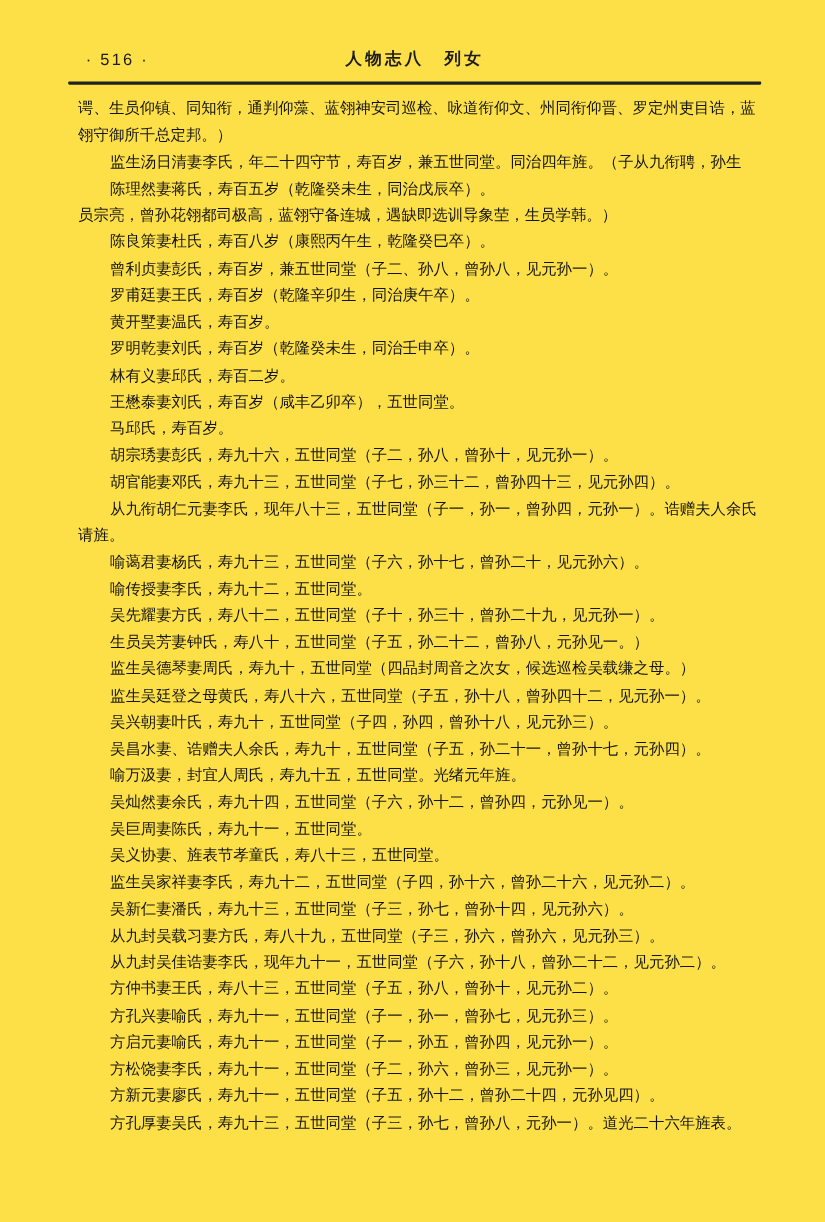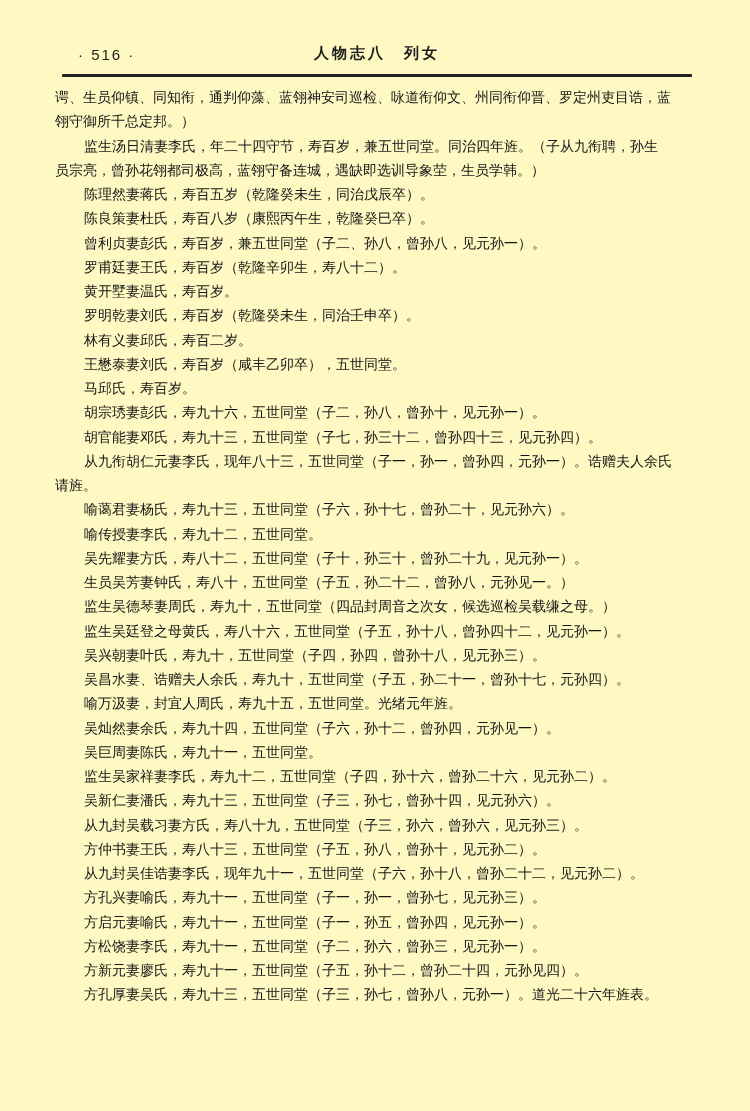--- a/index.html
+++ b/index.html
@@ -3,21 +3,21 @@
 <meta charset="utf-8">
 <style>
   html, body {
     margin: 0;
     padding: 0;
   }
   .page {
     position: relative;
     width: 750px;
     height: 1111px;
-    background: #fef9c3;
+    background: #fde047;
     font-family: "Liberation Sans", "DejaVu Sans", sans-serif;
     color: #161616;
     overflow: hidden;
   }
   .page-header {
     position: absolute;
     top: 44px;
     left: 62px;
     width: 630px;
     height: 26px;
@@ -46,23 +46,22 @@
     top: 74px;
     left: 62px;
     width: 630px;
     height: 3px;
     background: #222220;
     border-radius: 1px;
   }
   .body-text {
     position: absolute;
     top: 86px;
-    left: 55px;
+    left: 71px;
     width: 672px;
-    font-family: Liberation Serif, serif;
   }
   .line {
     height: 24.25px;
     line-height: 24.25px;
     font-size: 14px;
     white-space: nowrap;
     color: #141414;
     overflow: visible;
   }
   .line.indent {
@@ -75,49 +74,50 @@
 <div class="page">
   <div class="page-header">
     <span class="page-number">· 516 ·</span>
     <span class="page-title">人物志八　列女</span>
   </div>
   <div class="header-rule"></div>
   <div class="body-text">
       <div class="line">谔、生员仰镇、同知衔，通判仰藻、蓝翎神安司巡检、咏道衔仰文、州同衔仰晋、罗定州吏目诰，蓝</div>
       <div class="line">翎守御所千总定邦。）</div>
       <div class="line indent">监生汤日清妻李氏，年二十四守节，寿百岁，兼五世同堂。同治四年旌。（子从九衔聘，孙生</div>
+      <div class="line indent">陈理然妻蒋氏，寿百五岁（乾隆癸未生，同治戊辰卒）。</div>
       <div class="line">员宗亮，曾孙花翎都司极高，蓝翎守备连城，遇缺即选训导象茔，生员学韩。）</div>
-      <div class="line indent">陈理然妻蒋氏，寿百五岁（乾隆癸未生，同治戊辰卒）。</div>
       <div class="line indent">陈良策妻杜氏，寿百八岁（康熙丙午生，乾隆癸巳卒）。</div>
       <div class="line indent">曾利贞妻彭氏，寿百岁，兼五世同堂（子二、孙八，曾孙八，见元孙一）。</div>
-      <div class="line indent">罗甫廷妻王氏，寿百岁（乾隆辛卯生，寿八十二）。</div>
+      <div class="line indent">罗甫廷妻王氏，寿百岁（乾隆辛卯生，同治庚午卒）。</div>
       <div class="line indent">黄开墅妻温氏，寿百岁。</div>
       <div class="line indent">罗明乾妻刘氏，寿百岁（乾隆癸未生，同治壬申卒）。</div>
       <div class="line indent">林有义妻邱氏，寿百二岁。</div>
       <div class="line indent">王懋泰妻刘氏，寿百岁（咸丰乙卯卒），五世同堂。</div>
       <div class="line indent">马邱氏，寿百岁。</div>
       <div class="line indent">胡宗琇妻彭氏，寿九十六，五世同堂（子二，孙八，曾孙十，见元孙一）。</div>
       <div class="line indent">胡官能妻邓氏，寿九十三，五世同堂（子七，孙三十二，曾孙四十三，见元孙四）。</div>
       <div class="line indent">从九衔胡仁元妻李氏，现年八十三，五世同堂（子一，孙一，曾孙四，元孙一）。诰赠夫人余氏</div>
       <div class="line">请旌。</div>
       <div class="line indent">喻蔼君妻杨氏，寿九十三，五世同堂（子六，孙十七，曾孙二十，见元孙六）。</div>
       <div class="line indent">喻传授妻李氏，寿九十二，五世同堂。</div>
       <div class="line indent">吴先耀妻方氏，寿八十二，五世同堂（子十，孙三十，曾孙二十九，见元孙一）。</div>
       <div class="line indent">生员吴芳妻钟氏，寿八十，五世同堂（子五，孙二十二，曾孙八，元孙见一。）</div>
       <div class="line indent">监生吴德琴妻周氏，寿九十，五世同堂（四品封周音之次女，候选巡检吴载缣之母。）</div>
       <div class="line indent">监生吴廷登之母黄氏，寿八十六，五世同堂（子五，孙十八，曾孙四十二，见元孙一）。</div>
       <div class="line indent">吴兴朝妻叶氏，寿九十，五世同堂（子四，孙四，曾孙十八，见元孙三）。</div>
       <div class="line indent">吴昌水妻、诰赠夫人余氏，寿九十，五世同堂（子五，孙二十一，曾孙十七，元孙四）。</div>
       <div class="line indent">喻万汲妻，封宜人周氏，寿九十五，五世同堂。光绪元年旌。</div>
       <div class="line indent">吴灿然妻余氏，寿九十四，五世同堂（子六，孙十二，曾孙四，元孙见一）。</div>
       <div class="line indent">吴巨周妻陈氏，寿九十一，五世同堂。</div>
+      <div class="line indent">吴义协妻、旌表节孝童氏，寿八十三，五世同堂。</div>
       <div class="line indent">监生吴家祥妻李氏，寿九十二，五世同堂（子四，孙十六，曾孙二十六，见元孙二）。</div>
       <div class="line indent">吴新仁妻潘氏，寿九十三，五世同堂（子三，孙七，曾孙十四，见元孙六）。</div>
       <div class="line indent">从九封吴载习妻方氏，寿八十九，五世同堂（子三，孙六，曾孙六，见元孙三）。</div>
+      <div class="line indent">从九封吴佳诰妻李氏，现年九十一，五世同堂（子六，孙十八，曾孙二十二，见元孙二）。</div>
       <div class="line indent">方仲书妻王氏，寿八十三，五世同堂（子五，孙八，曾孙十，见元孙二）。</div>
-      <div class="line indent">从九封吴佳诰妻李氏，现年九十一，五世同堂（子六，孙十八，曾孙二十二，见元孙二）。</div>
       <div class="line indent">方孔兴妻喻氏，寿九十一，五世同堂（子一，孙一，曾孙七，见元孙三）。</div>
       <div class="line indent">方启元妻喻氏，寿九十一，五世同堂（子一，孙五，曾孙四，见元孙一）。</div>
       <div class="line indent">方松饶妻李氏，寿九十一，五世同堂（子二，孙六，曾孙三，见元孙一）。</div>
       <div class="line indent">方新元妻廖氏，寿九十一，五世同堂（子五，孙十二，曾孙二十四，元孙见四）。</div>
       <div class="line indent">方孔厚妻吴氏，寿九十三，五世同堂（子三，孙七，曾孙八，元孙一）。道光二十六年旌表。</div>
     </div>
 </div>
 
 </body></html>

